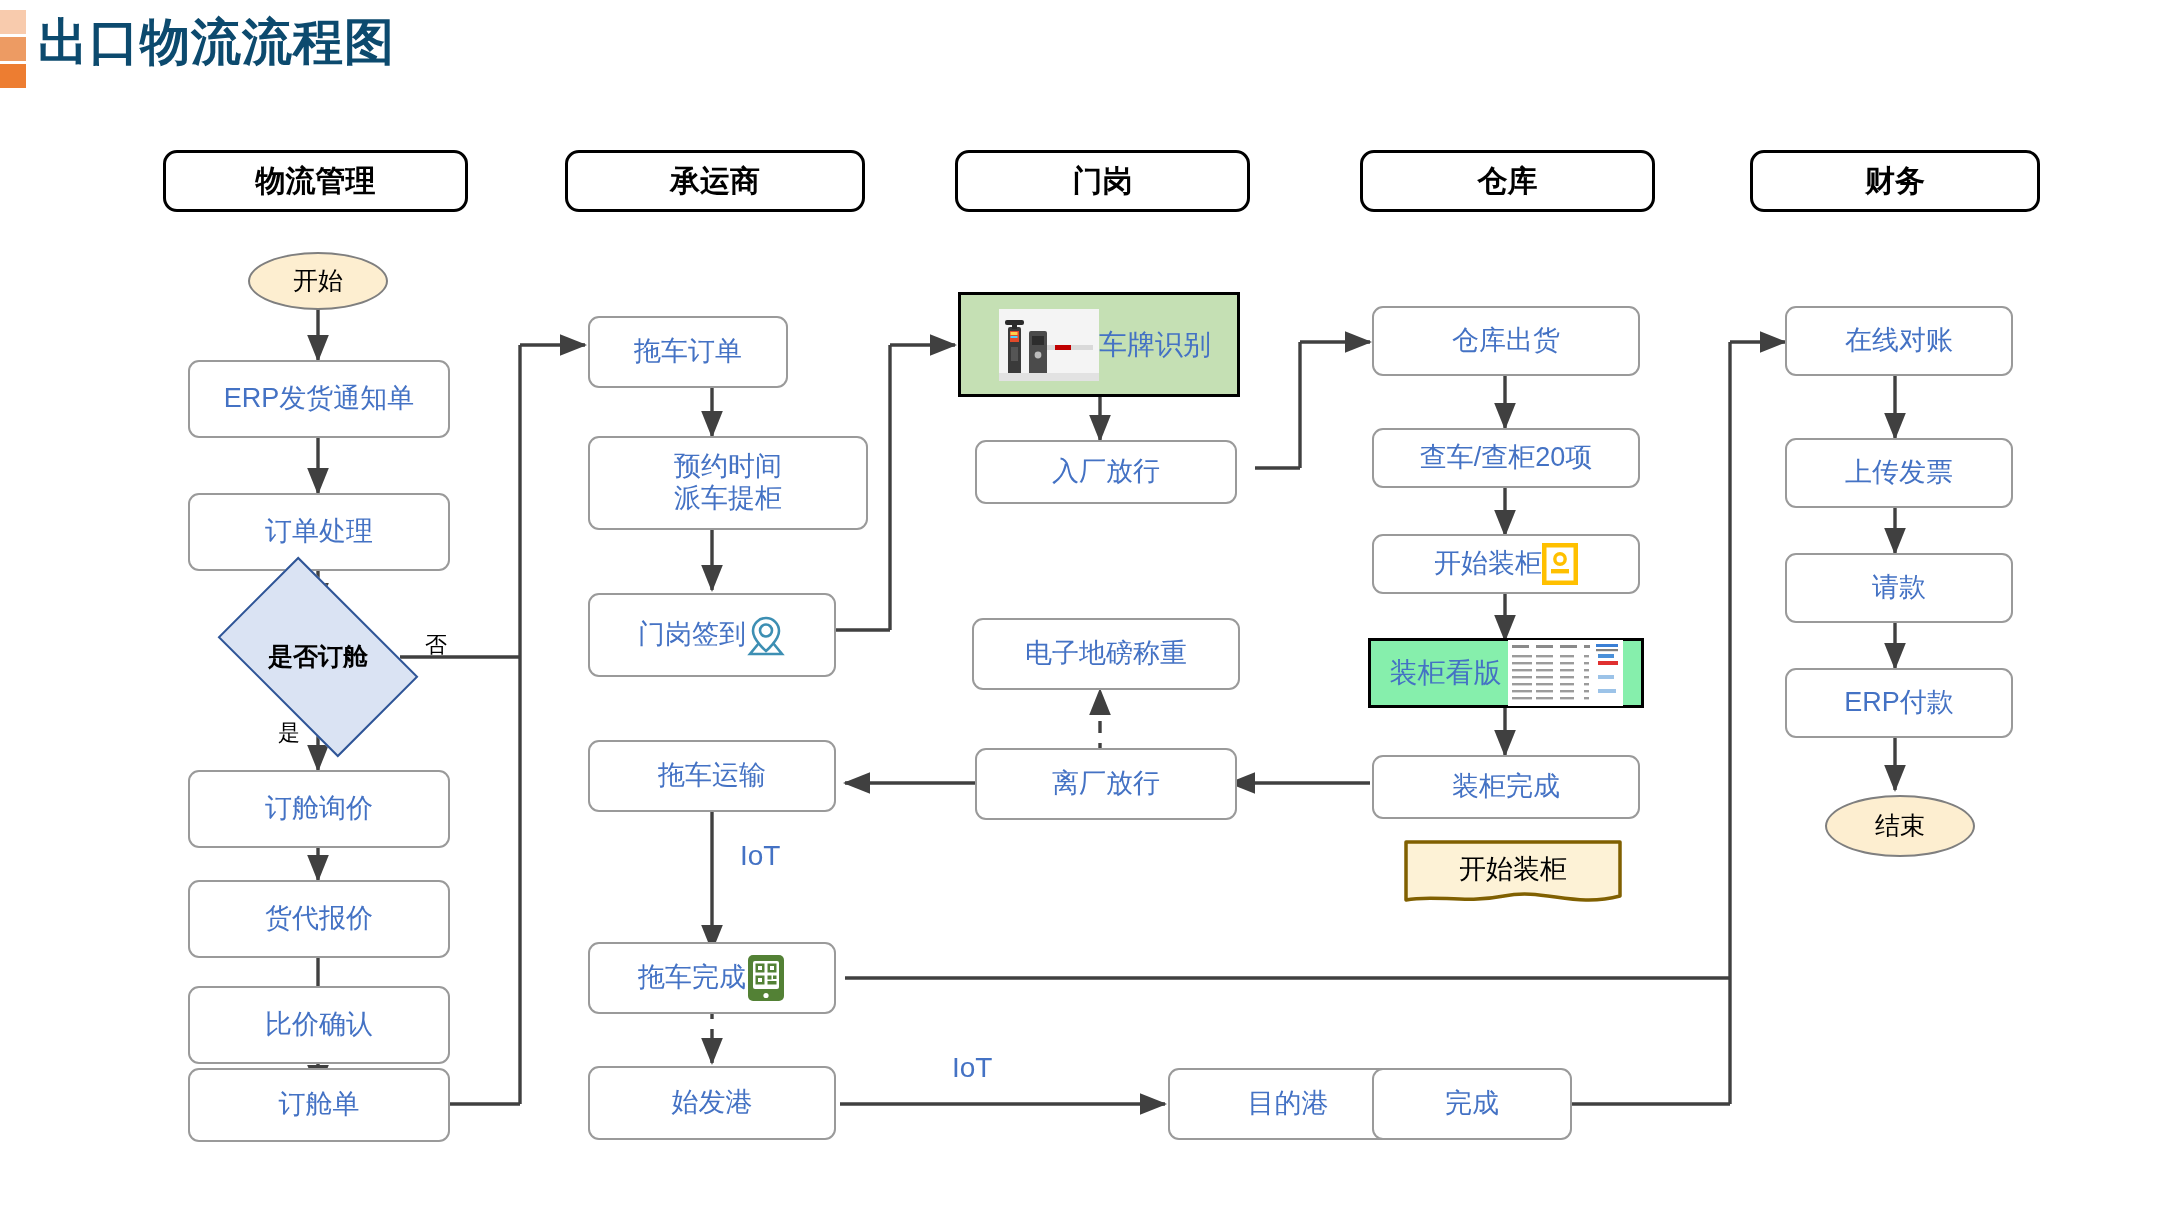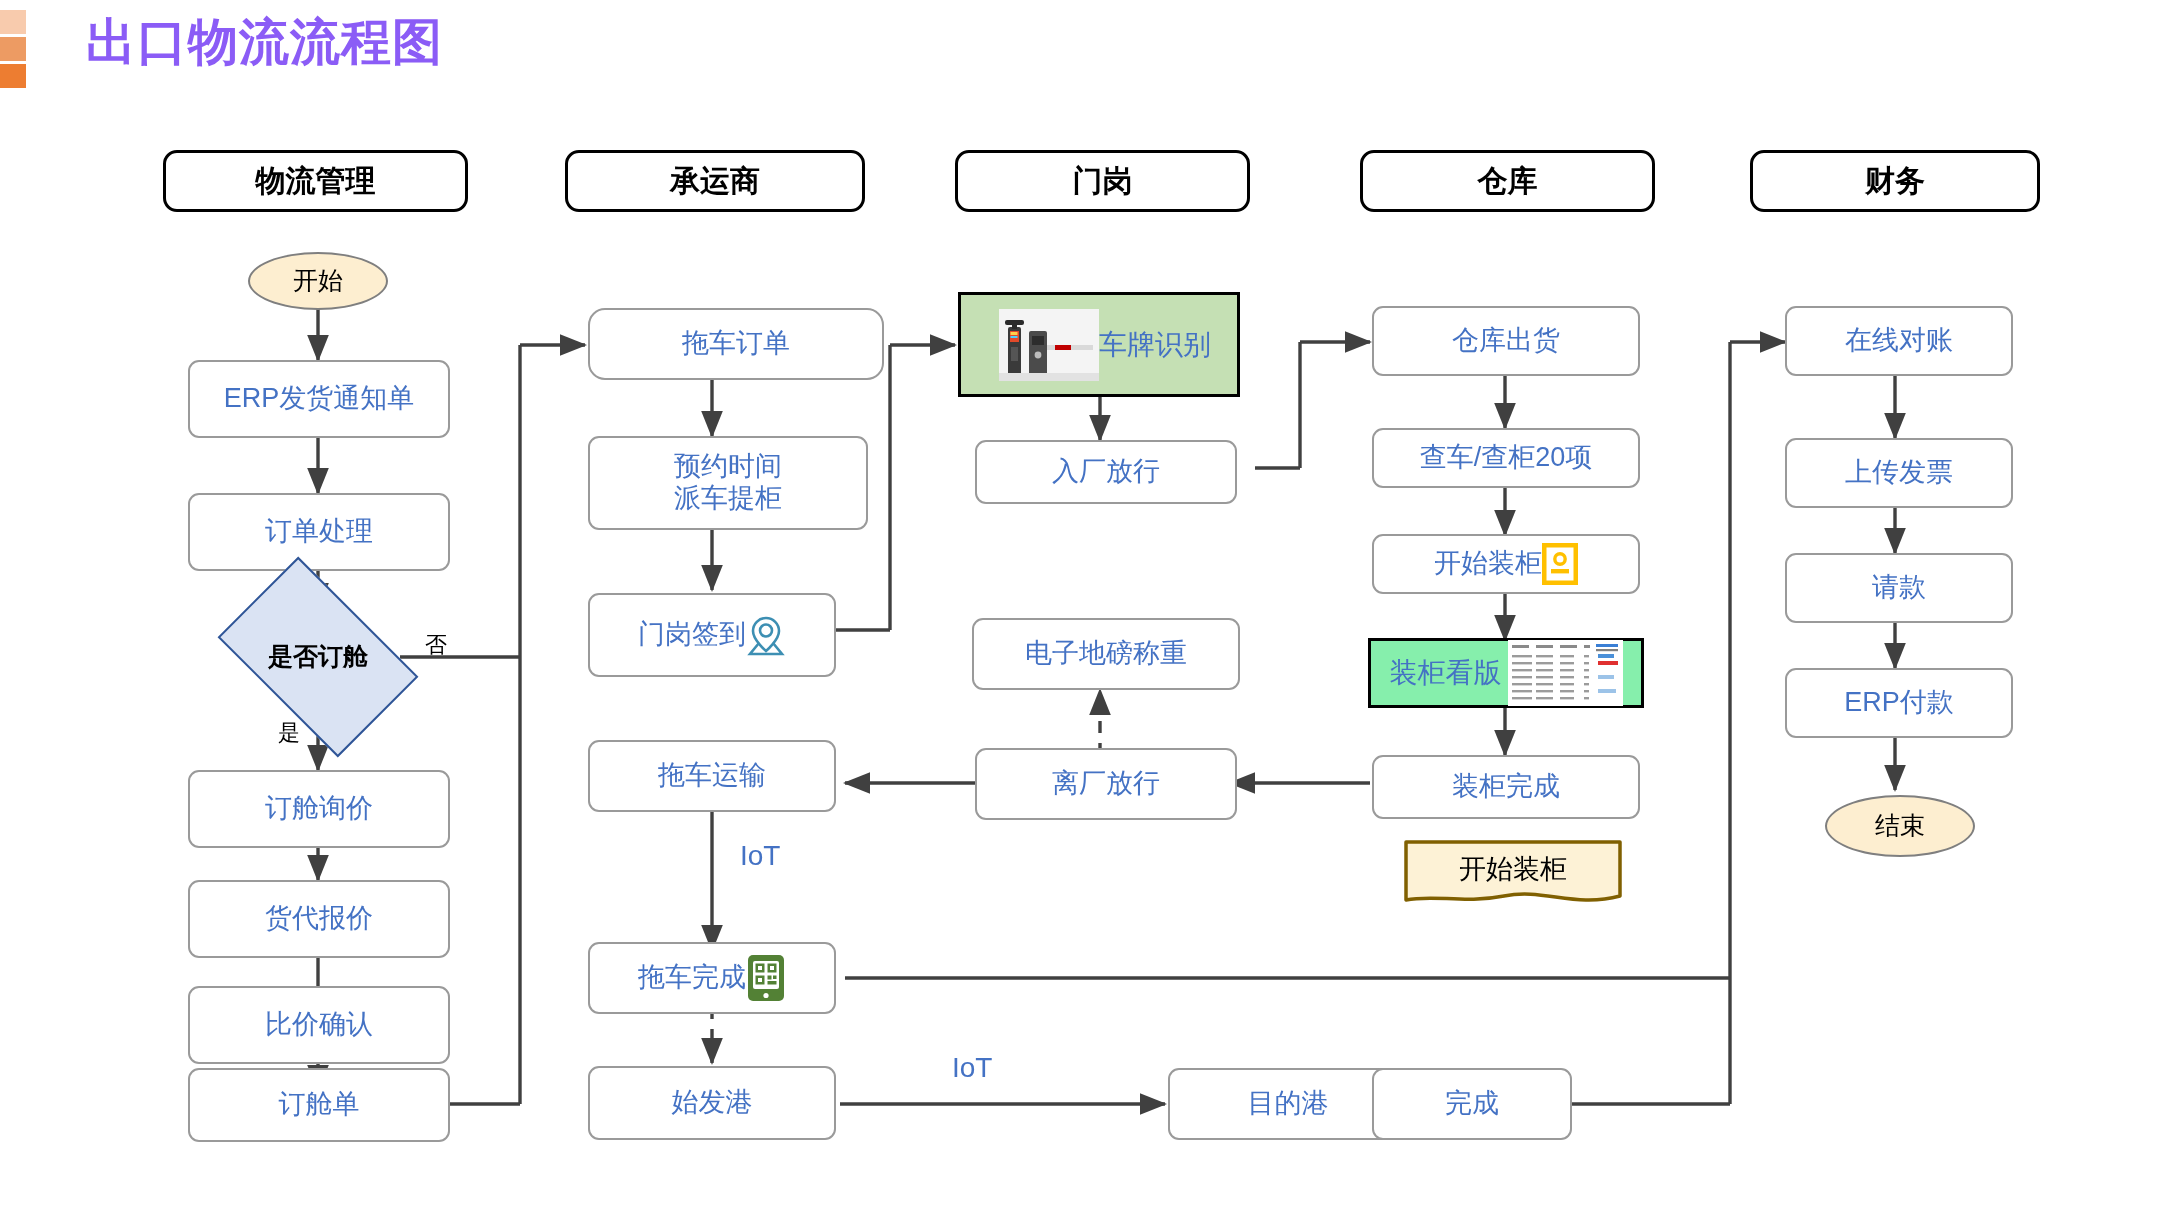--- a/index.html
+++ b/index.html
@@ -7,21 +7,21 @@
        font-family:"Liberation Sans","DejaVu Sans",sans-serif;}
 
   
   #title-bar{position:absolute;left:0;top:0;width:2166px;height:96px;}
   .accent-stack{position:absolute;left:0;top:10px;width:26px;height:78px;}
   .accent{position:absolute;left:0;width:26px;height:24px;}
   .accent.a1{top:0;}
   .accent.a2{top:27px;}
   .accent.a3{top:54px;}
   #page-title{position:absolute;left:38px;top:6px;font-size:50px;font-weight:bold;
-              color:#8b5cf6;letter-spacing:1px;line-height:72px;white-space:nowrap;margin-left:48px;}
+              color:#0c4a6e;letter-spacing:1px;line-height:72px;white-space:nowrap;}
 
   
   .lane-header{position:absolute;height:62px;border:3px solid #000000;border-radius:14px;
                background:#ffffff;display:flex;align-items:center;justify-content:center;
                font-size:30px;color:#000000;box-sizing:border-box;font-weight:bold;}
 
   
   .node{position:absolute;box-sizing:border-box;display:flex;align-items:center;
         justify-content:center;text-align:center;}
   .node .lbl{line-height:1.18;}
@@ -190,21 +190,21 @@
 </div>
 
 <div class="node proc" style="left:188px;top:986px;width:262px;height:78px;">
   <span class="lbl">比价确认</span>
 </div>
 
 <div class="node proc" style="left:188px;top:1068px;width:262px;height:74px;">
   <span class="lbl">订舱单</span>
 </div>
 
-<div class="node proc" style="left:588px;top:308px;width:296px;height:72px;border-radius:17px;">
+<div class="node proc" style="left:588px;top:316px;width:200px;height:72px;">
   <span class="lbl">拖车订单</span>
 </div>
 
 <div class="node proc" style="left:588px;top:436px;width:280px;height:94px;">
   <span class="lbl">
     <span>预约时间</span><br>
     <span>派车提柜</span>
   </span>
 </div>
 

